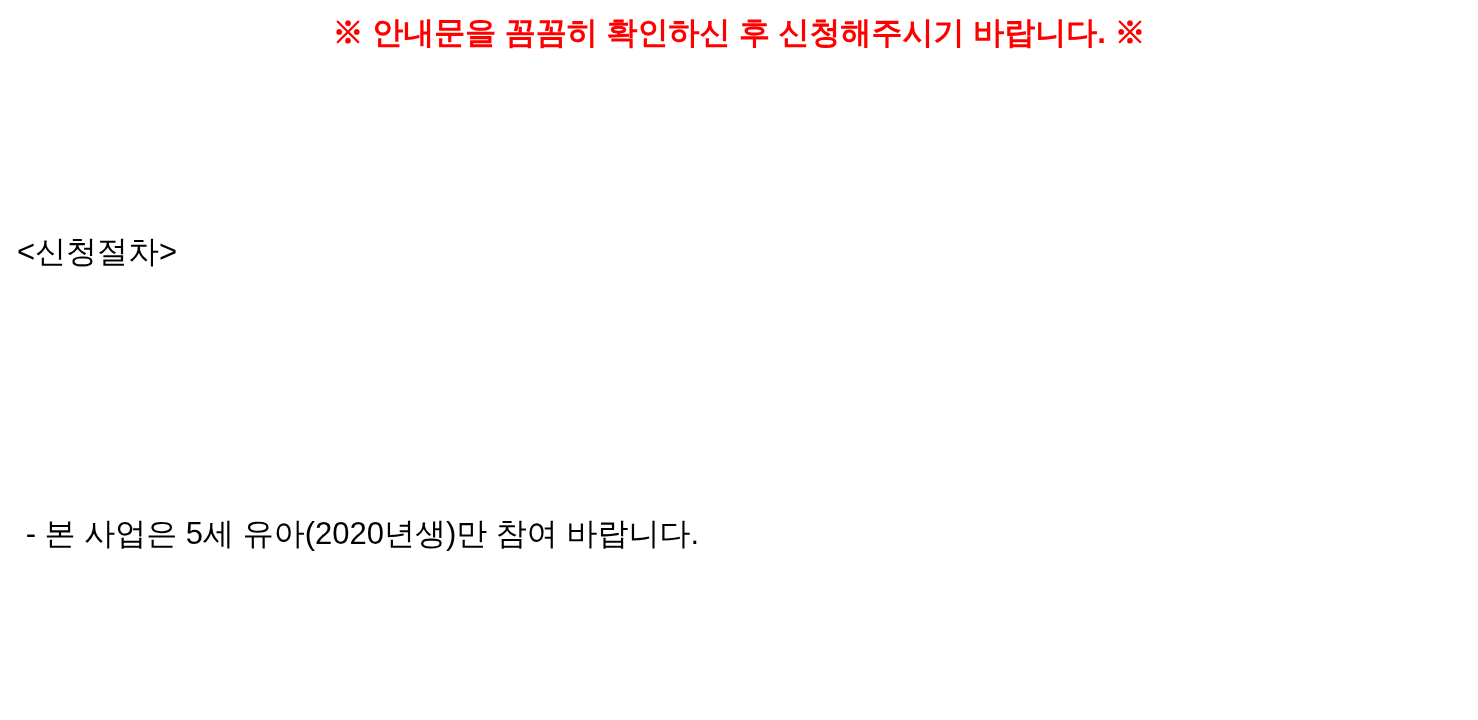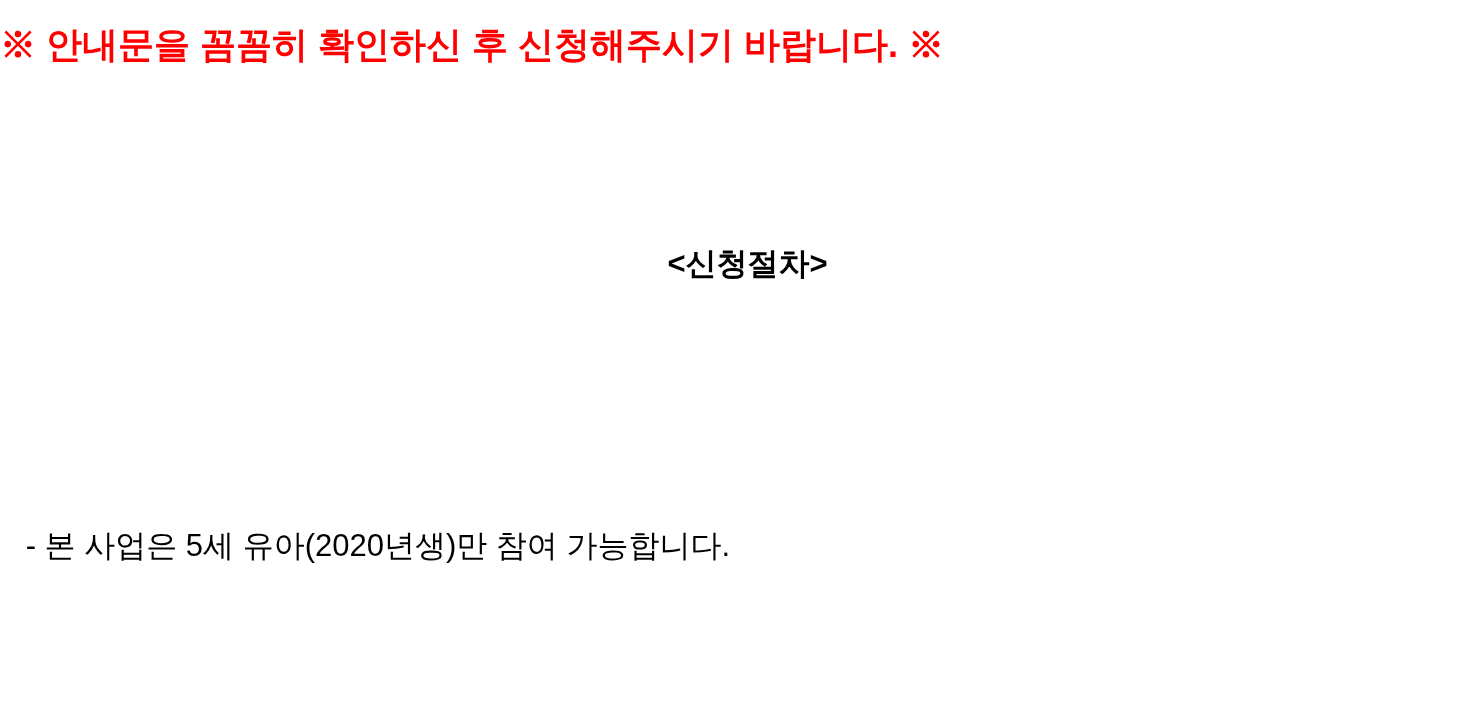--- a/index.html
+++ b/index.html
@@ -16,51 +16,52 @@
   }
   body {
     width: 1478px;
     height: 720px;
     background: var(--bg);
     color: var(--text);
     font-family: "Liberation Sans", sans-serif;
     overflow: hidden;
   }
   .page-title {
-    padding-top: 20px;
+    padding-top: 8px;
+    text-align: center;
     color: var(--red);
     font-weight: bold;
-    font-size: 36px;
+    font-size: 31px;
     line-height: 50px;
     white-space: pre;
   }
   .content {
     padding-left: 17px;
     padding-top: 50px;
     font-size: 31px;
     line-height: 41px;
     white-space: pre-wrap;
   }
   .line { min-height: 41px; }
-  .heading { font-weight: bold; text-align: center; }
+  .heading { font-weight: normal; }
   .section.first { margin-top: 36px; }
 </style>
 </head>
 <body>
 
 <div class="page">
 
   <div class="page-title">※ 안내문을 꼼꼼히 확인하신 후 신청해주시기 바랍니다. ※</div>
 
   <div class="content">
 
     <div class="line heading">&lt;신청절차&gt;</div>
 
     <div class="section first">
-      <div class="line"> - 본 사업은 5세 유아(2020년생)만 참여 가능합니다.</div>
+      <div class="line"> - 본 사업은 5세 유아(2020년생)만 참여 바랍니다.</div>
       
       
     </div>
 
     
 
     
 
   </div>
 </div>

